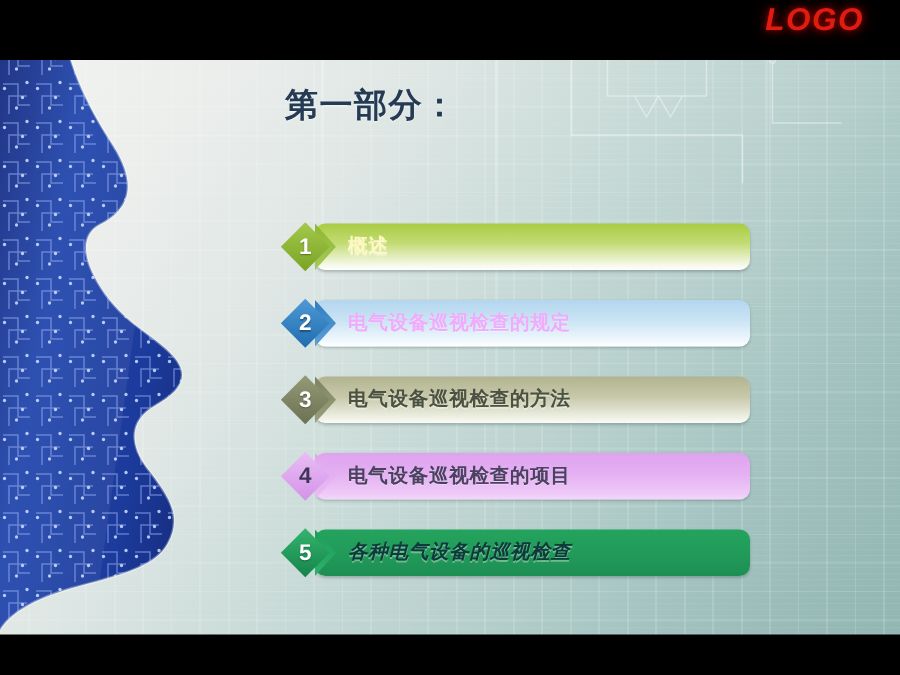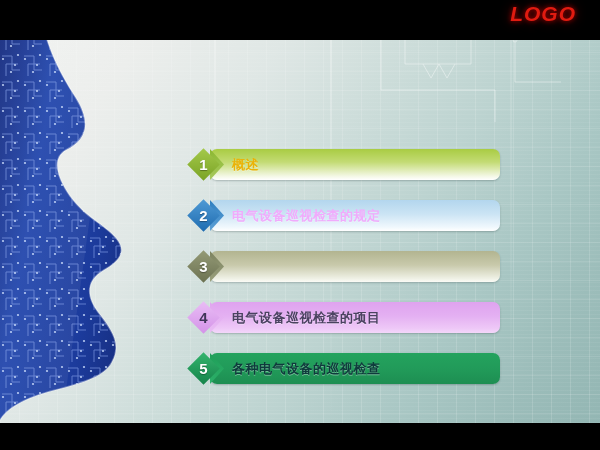--- a/index.html
+++ b/index.html
@@ -275,68 +275,70 @@
              C 52 158, 56 176, 70 196
              C 86 218, 104 224, 116 238
              C 128 252, 118 262, 104 270
              C 86 280, 86 296, 98 312
              C 112 330, 122 344, 112 362
              C 104 378, 78 384, 48 392
              C 20 400, 6 410, 0 420" fill="none" stroke="rgba(255,255,255,.35)" stroke-width="1.6"></path>
   </svg>
 
   <div class="title">
+    <div>第一部分：</div>
   </div>
 
   <div class="agenda">
 
     <div class="row">
       <div class="bar" style="background:linear-gradient(to bottom,#a9cc43 0%,#c3db74 42%,#f4f8e6 88%,#ffffff 100%);"></div>
       <div class="arrow" style="background:linear-gradient(to bottom,#8cb832,#a7c95c); clip-path:polygon(0 0,0 100%,100% 50%);"></div>
       <div class="diamond">
         <div class="dsq" style="background:linear-gradient(135deg,#a4c94a,#7aa326);"></div>
         <div class="num">1</div>
       </div>
-      <div class="label" style="color:#eab308;">概述</div>
+      <div class="label" style="color:#fef9c3;">概述</div>
     </div>
 
     <div class="row">
       <div class="bar" style="background:linear-gradient(to bottom,#b3d6ee 0%,#cbe4f4 45%,#f0f8fd 88%,#ffffff 100%);"></div>
       <div class="arrow" style="background:linear-gradient(to bottom,#2e7ec0,#5ca0d6); clip-path:polygon(0 0,0 100%,100% 50%);"></div>
       <div class="diamond">
         <div class="dsq" style="background:linear-gradient(135deg,#4f9ad5,#1f6cb0);"></div>
         <div class="num">2</div>
       </div>
       <div class="label" style="color:#f0abfc;">电气设备巡视检查的规定</div>
     </div>
 
     <div class="row">
       <div class="bar" style="background:linear-gradient(to bottom,#b2b490 0%,#c8c9ab 45%,#eef0e4 88%,#fbfbf6 100%);"></div>
       <div class="arrow" style="background:linear-gradient(to bottom,#7d8360,#9aa07c); clip-path:polygon(0 0,0 100%,100% 50%);"></div>
       <div class="diamond">
         <div class="dsq" style="background:linear-gradient(135deg,#949a76,#6c7252);"></div>
         <div class="num">3</div>
       </div>
+      <div class="label" style="color:#4b5240;">电气设备巡视检查的方法</div>
     </div>
 
     <div class="row">
       <div class="bar" style="background:linear-gradient(to bottom,#dfa3ef 0%,#e4b0f2 45%,#eec8f7 85%,#f3d7fa 100%);"></div>
       <div class="arrow" style="background:linear-gradient(to bottom,#e0a5ef,#e9bcf4); clip-path:polygon(0 0,0 100%,100% 50%);"></div>
       <div class="diamond">
         <div class="dsq" style="background:linear-gradient(135deg,#e9bdf5,#d493e8);"></div>
         <div class="num" style="color:#3f3558; text-shadow:none;">4</div>
       </div>
       <div class="label" style="color:#4a4260;text-align:center;">电气设备巡视检查的项目</div>
     </div>
 
     <div class="row">
       <div class="bar" style="background:linear-gradient(to bottom,#24a35e 0%,#219a59 55%,#1d8e52 100%);"></div>
       <div class="arrow" style="background:linear-gradient(to bottom,#1f9e58,#2cb069); clip-path:polygon(0 0,0 100%,100% 50%);"></div>
       <div class="diamond">
         <div class="dsq" style="background:linear-gradient(135deg,#34b46d,#15834a);"></div>
         <div class="num">5</div>
       </div>
-      <div class="label" style="color:#0f3a3c;">各种电气设备的巡视检查</div>
+      <div class="label" style="color:#0f3a3c;font-style:italic;">各种电气设备的巡视检查</div>
     </div>
 
   </div>
 
 </div>
 
 </body></html>

